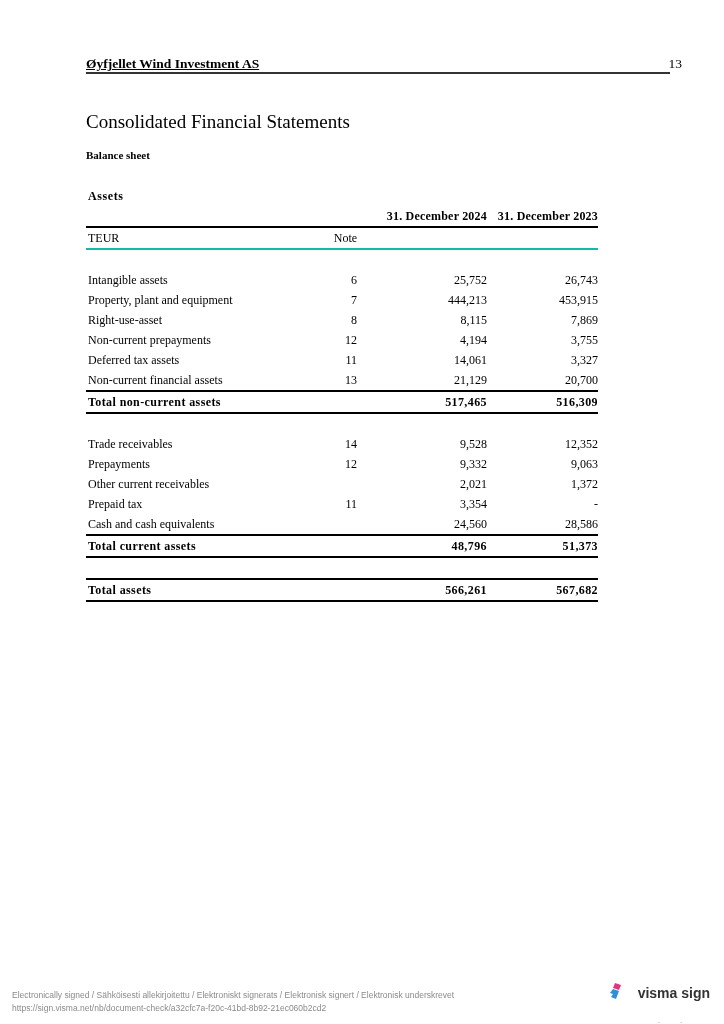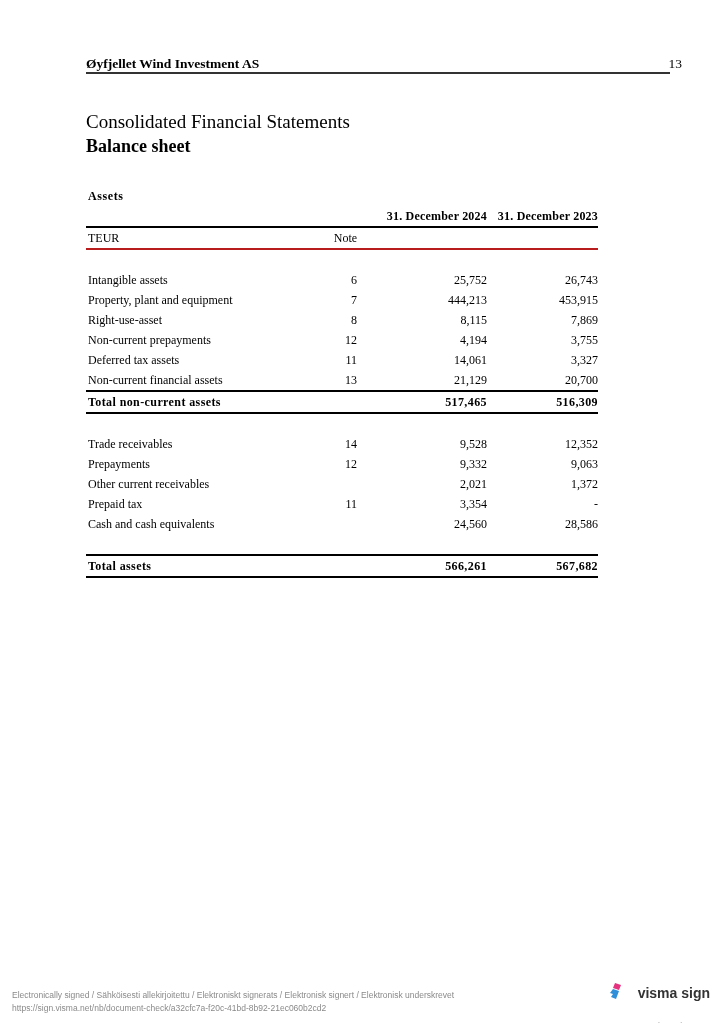--- a/index.html
+++ b/index.html
@@ -6,47 +6,47 @@
     body {
       width: 724px; height: 1024px; background: #ffffff; position: relative;
       font-family: "Liberation Serif", "DejaVu Serif", serif; color: #000;
       overflow: hidden;
     }
     .page-header {
       position: absolute; left: 86px; top: 56px; width: 596px; height: 17px;
     }
     .company {
       position: absolute; left: 0; top: 0; font-weight: bold; font-size: 13.5px;
-      border-bottom: 2px solid #333; width: 584px; height: 16px; line-height: 16px;
+      border-bottom: 2px solid #333; width: 584px; height: 16px; line-height: 16px; text-decoration: underline;
     }
     .page-num {
       position: absolute; right: 0; top: 0; font-size: 13.5px; line-height: 16px;
     }
     .title {
       position: absolute; left: 86px; top: 111px; font-size: 19px; font-weight: normal;
     }
     .subtitle {
-      position: absolute; left: 86px; top: 136px; font-size: 18px; font-weight: bold;
+      position: absolute; left: 86px; top: 149px; font-size: 11px; font-weight: bold;
     }
     .section {
       position: absolute; left: 88px; top: 189px; font-size: 12px; font-weight: bold; letter-spacing: 0.6px;
     }
     .fin-table {
       position: absolute; left: 86px; top: 206px; width: 512px;
       border-collapse: collapse; font-size: 12px;
     }
     .fin-table td { padding: 0; height: 20px; line-height: 20px; white-space: nowrap; }
     .c-label { width: 250px; padding-left: 2px !important; }
     .c-note { width: 84px; text-align: right; padding-right: 0; }
     .c-y1 { width: 57px; text-align: right; }
     .c-v1 { width: 92px; text-align: right; }
     .c-v2 { width: 118px; text-align: right; }
     .hdr-years td { font-weight: bold; font-size: 12px; letter-spacing: 0.2px; height: 20px; text-align: right; }
     .hdr-years { border-bottom: 2px solid #000; }
-    .hdr-cols { border-bottom: 2px solid #b91c1c; margin-top: 14px; }
+    .hdr-cols { border-bottom: 2px solid #14b8a6; margin-top: 14px; }
     .spacer td { height: 20px; }
     .bold td { font-weight: bold; letter-spacing: 0.4px; }
     .line-above { border-top: 2px solid #000; }
     .line-below { border-bottom: 2px solid #000; }
     .footer-left {
       position: absolute; left: 12px; top: 989px; font-family: "Liberation Sans", "DejaVu Sans", sans-serif;
       font-size: 8.5px; color: #8a8a8a; line-height: 13px;
     }
     .footer-right {
       position: absolute; right: 14px; top: 983px; text-align: right;
@@ -167,20 +167,27 @@
     <td class="c-y1"></td>
     <td class="c-v1">3,354</td>
     <td class="c-v2">-</td>
   </tr>
   <tr>
     <td class="c-label">Cash and cash equivalents</td>
     <td class="c-note"></td>
     <td class="c-y1"></td>
     <td class="c-v1">24,560</td>
     <td class="c-v2">28,586</td>
+  </tr>
+  <tr class="bold line-above line-below">
+    <td class="c-label">Total current assets</td>
+    <td class="c-note"></td>
+    <td class="c-y1"></td>
+    <td class="c-v1">48,796</td>
+    <td class="c-v2">51,373</td>
   </tr>
   <tr class="spacer">
         <td colspan="5"></td>
       </tr>
   <tr class="bold line-above line-below">
     <td class="c-label">Total assets</td>
     <td class="c-note"></td>
     <td class="c-y1"></td>
     <td class="c-v1">566,261</td>
     <td class="c-v2">567,682</td>

